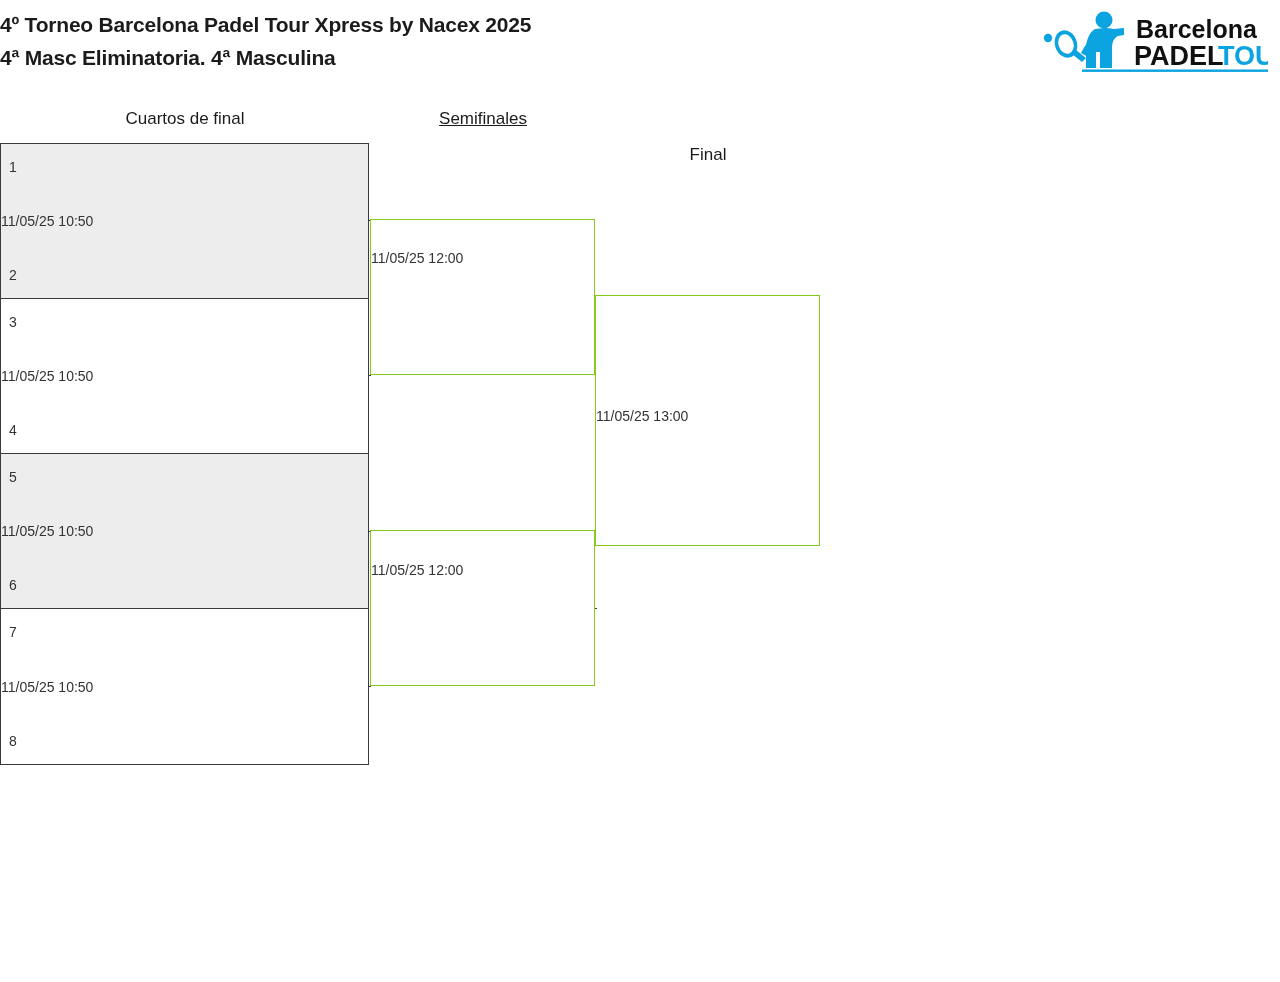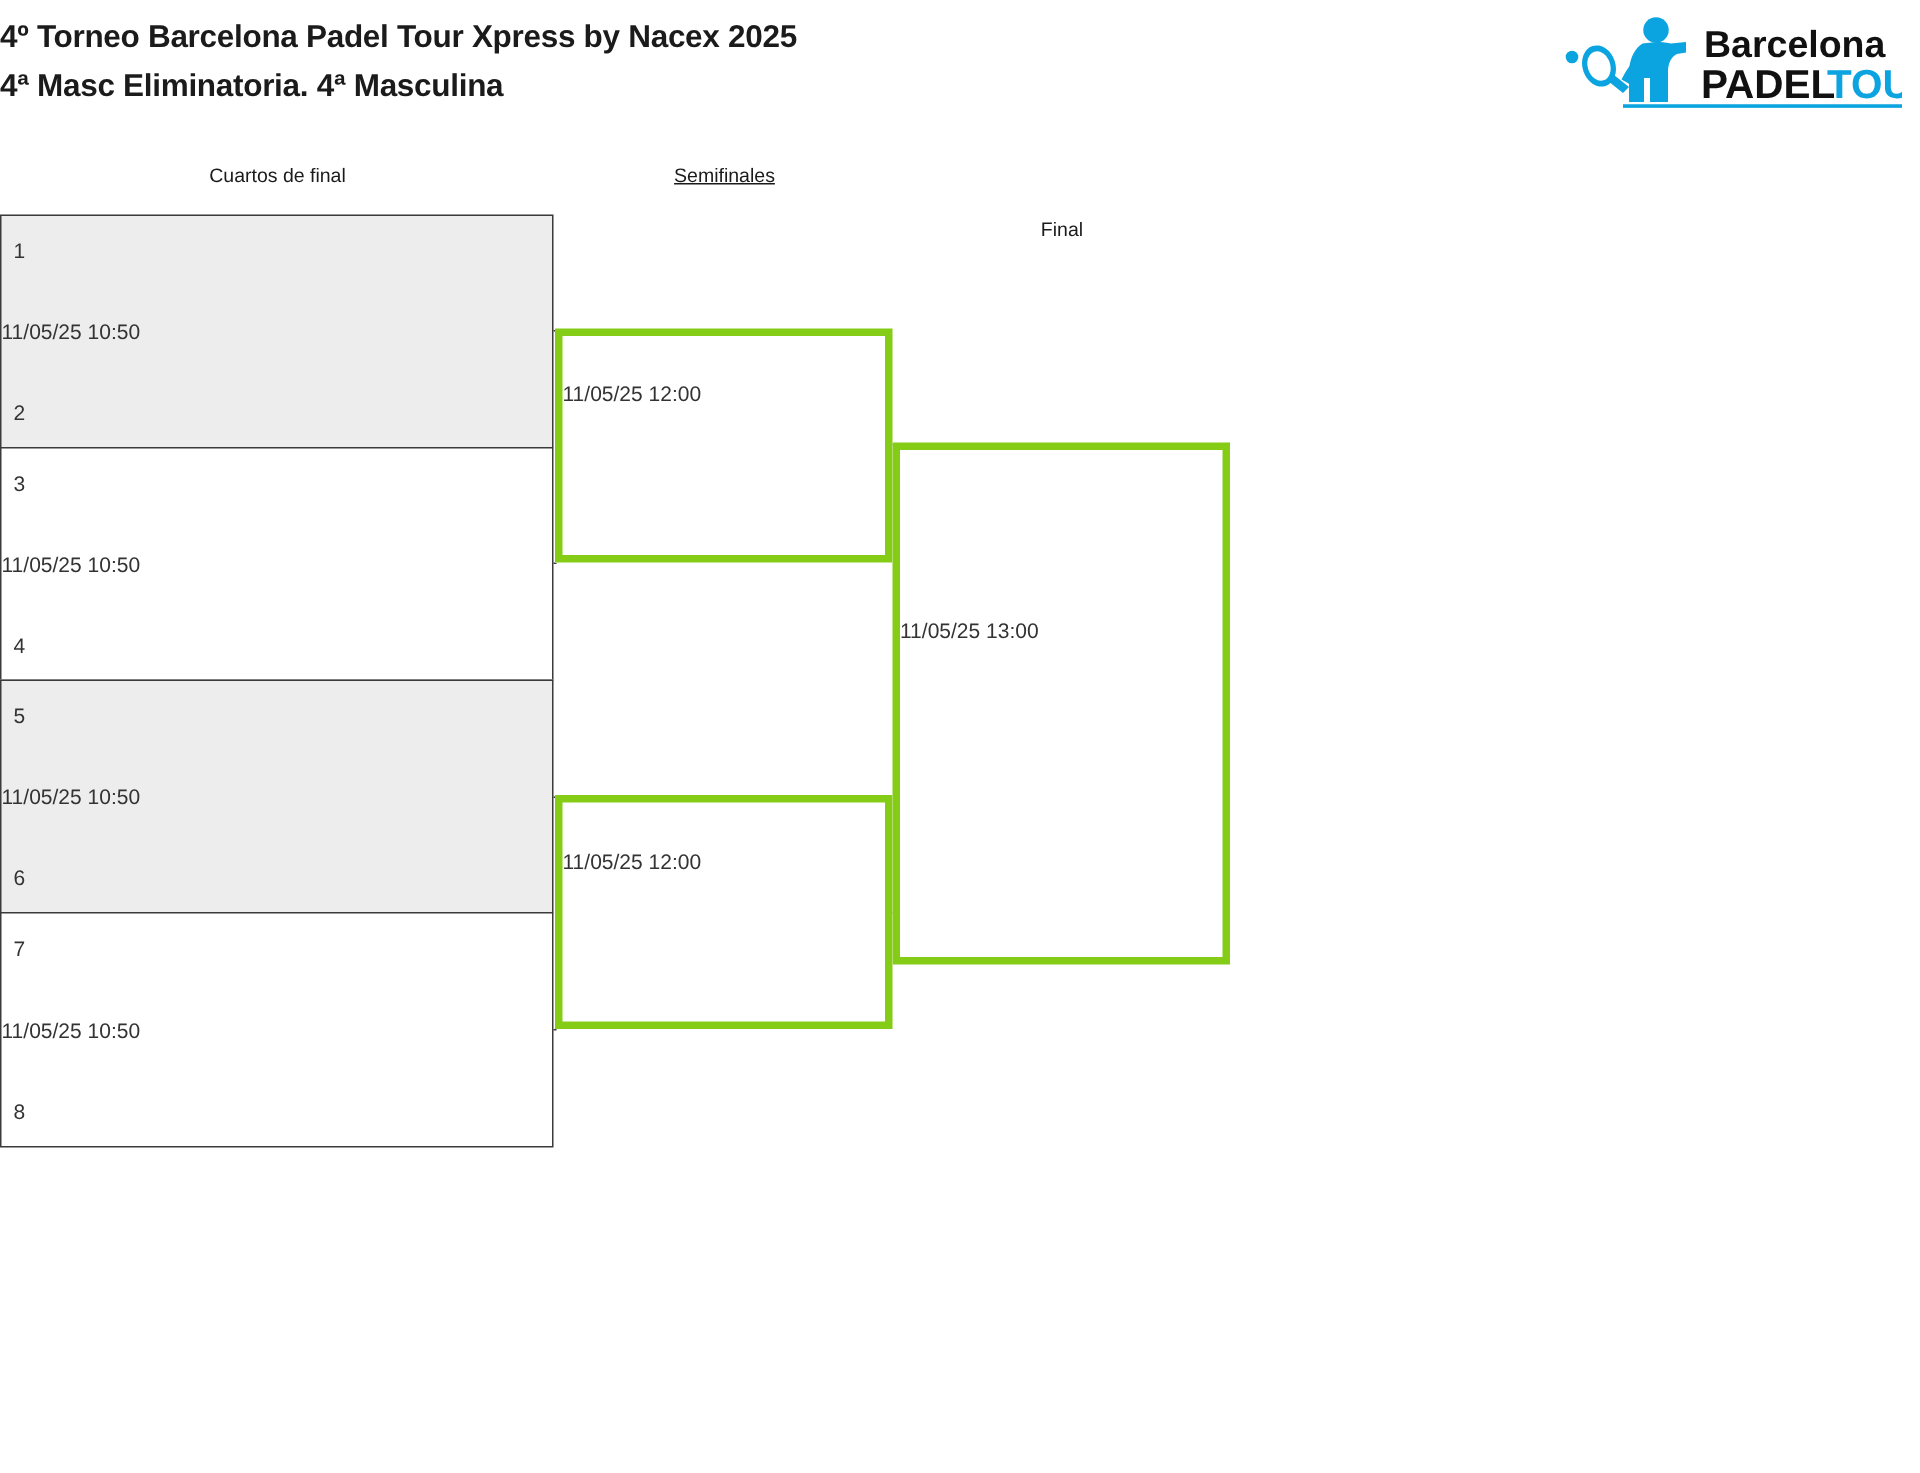--- a/index.html
+++ b/index.html
@@ -40,21 +40,21 @@
     top: 8px;
     width: 230px;
     height: 68px;
   }
   #brand-logo svg { display: block; }
 
   
   .round-header {
     position: absolute;
     top: 109px;
-    font-size: 13px;
+    font-size: 17px;
     font-weight: 400;
     color: #1b1b1b;
     text-align: right;
     white-space: nowrap;
     transform: translateX(-50%);
   }
   #round-header-0 { left: 185px; }
   #round-header-1 { left: 483px; text-decoration: underline; }
   #round-header-2 { left: 708px; margin-top: 36px; }
 
@@ -95,21 +95,21 @@
     top: 50%;
     transform: translateY(-50%);
     font-size: 14px;
     color: #333333;
     white-space: nowrap;
   }
 
   
   .round-box {
     position: absolute;
-    border: 5px solid #84cc16;
+    border: 1px solid #84cc16;
     box-sizing: border-box;
     background: #ffffff;
   }
   .round-box .match-time {
     top: auto;
     transform: none;
   }
 
   
   .connector {
@@ -189,17 +189,17 @@
     <span class="match-time" style="top:30px;">11/05/25 12:00</span>
   </div>
 
   <div class="round-box" style="left:370px; top:530px; width:225px; height:156px;">
     <span class="match-time" style="top:31px;">11/05/25 12:00</span>
   </div>
 
   <div class="connector" style="left:595px; top:296px; width:2px;"></div>
   <div class="connector" style="left:595px; top:608px; width:2px;"></div>
 
-  <div class="round-box" style="left:595px; top:295px; width:225px; height:348px;">
+  <div class="round-box" style="left:595px; top:295px; width:225px; height:251px;">
     <span class="match-time" style="top:112px;">11/05/25 13:00</span>
   </div>
 
 </div>
 
 </body></html>

